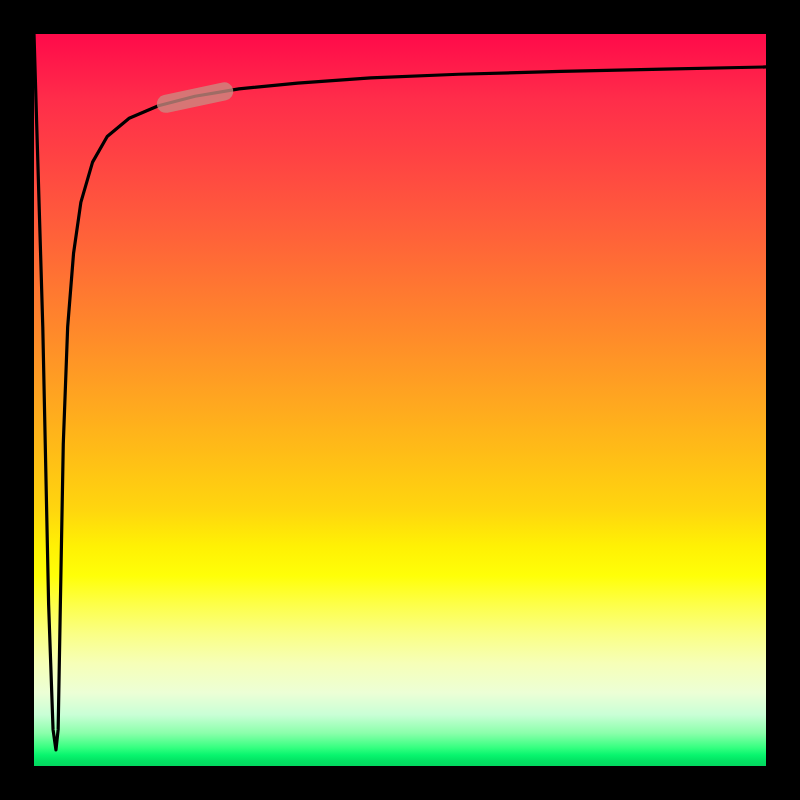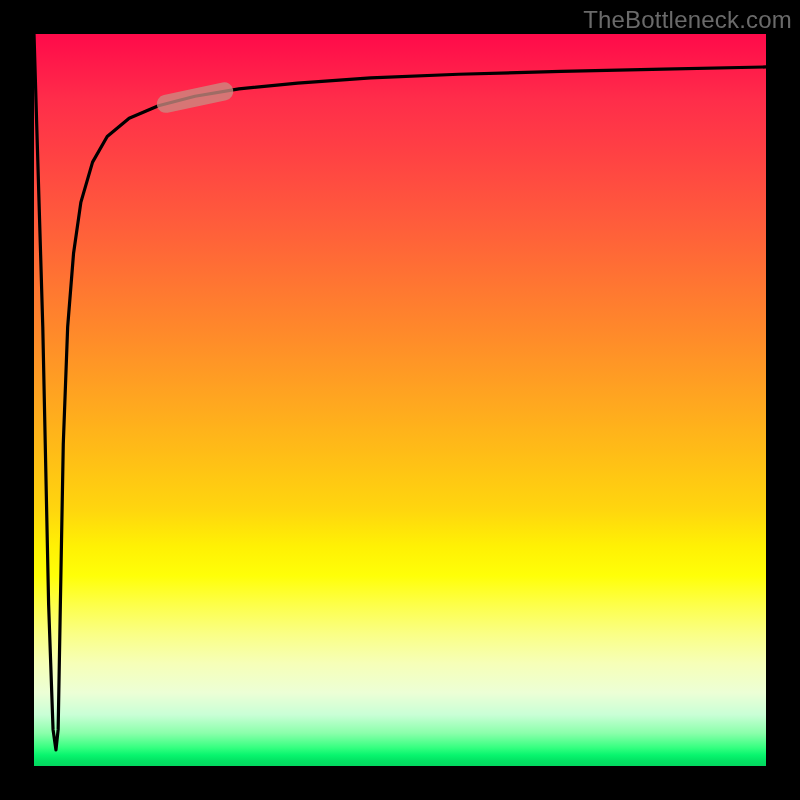--- a/index.html
+++ b/index.html
@@ -78,21 +78,20 @@
     stroke: #cc8b81;
     stroke-opacity: 0.78;
     stroke-width: 18;
     stroke-linecap: round;
   }
 </style>
 </head>
 <body>
 
 <div class="stage">
-  <div class="watermark">TheBottleneck.com</div>
 
   <div class="plot-area">
     <svg class="curve" viewBox="0 0 732 732">
       <path id="curve-path" class="curve-path" d="M0.00 0.00 L8.78 292.80 L14.64 570.96 L19.03 695.40 L21.96 715.90 L24.16 695.40 L26.35 570.96 L29.28 409.92 L33.67 292.80 L39.53 219.60 L46.85 168.36 L58.56 128.10 L73.20 102.48 L95.16 84.18 L124.44 71.74 L161.04 62.22 L204.96 54.90 L263.52 49.04 L336.72 43.92 L424.56 40.26 L527.04 37.33 L629.52 35.14 L732.00 32.94"></path>
       <line id="marker-seg" class="marker" x1="131.76" y1="69.83" x2="190.32" y2="57.34"></line>
     </svg>
   </div>
 </div>
 
 </body></html>

